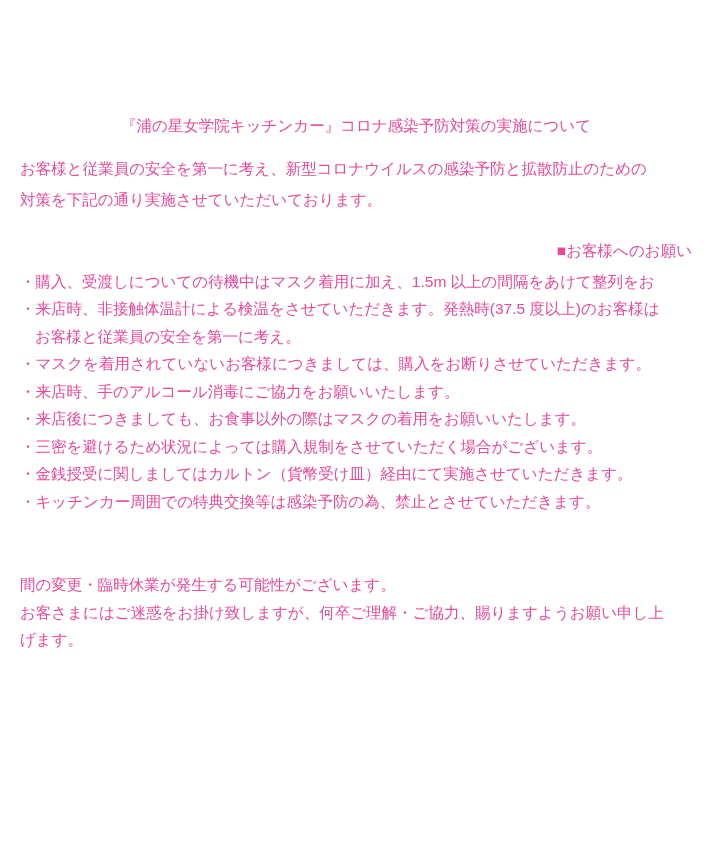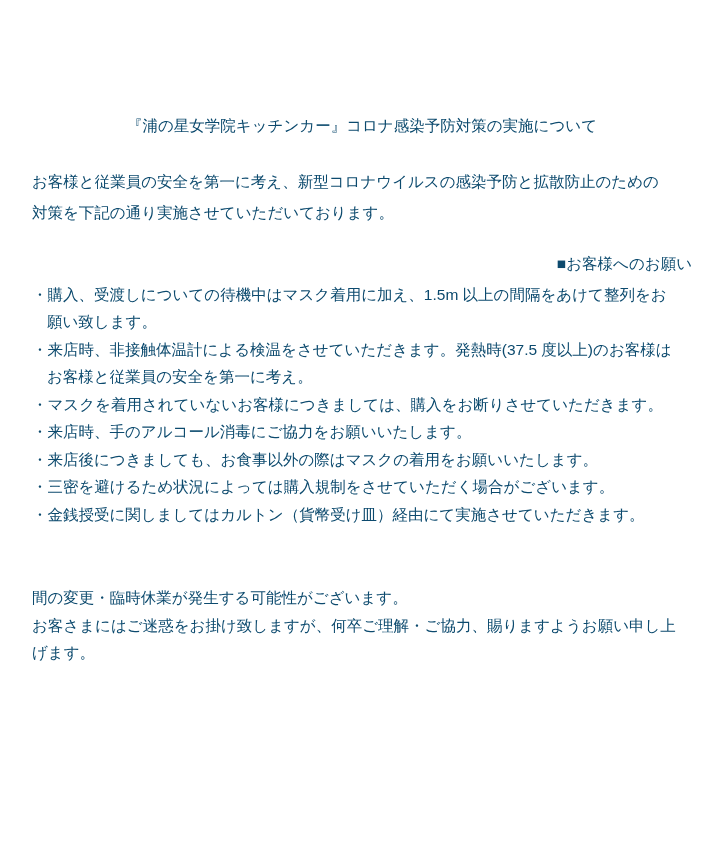--- a/index.html
+++ b/index.html
@@ -6,33 +6,33 @@
     margin: 0;
     padding: 0;
     background: #ffffff;
   }
   .page {
     position: relative;
     width: 720px;
     height: 846px;
     box-sizing: border-box;
     background: #ffffff;
-    color: #0c4a6e;
+    color: #ec4899;
     font-family: "Liberation Sans", "DejaVu Sans", sans-serif;
     font-size: 15.5px;
-    padding: 112px 28px 0 32px;
+    padding: 112px 28px 0 20px;
     overflow: hidden;
   }
   .title {
     text-align: center;
     line-height: 27px;
     white-space: nowrap;
   }
   .intro {
-    margin-top: 27px;
+    margin-top: 14px;
     line-height: 31px;
   }
   .heading {
     margin-top: 22px;
     line-height: 27.5px;
     text-align: right;
   }
   .bullets {
     margin-top: 3px;
     line-height: 27.5px;
@@ -58,41 +58,43 @@
   <div class="intro">
     <div class="line">お客様と従業員の安全を第一に考え、新型コロナウイルスの感染予防と拡散防止のための</div>
     <div class="line">対策を下記の通り実施させていただいております。</div>
   </div>
 
   <div class="heading">■お客様へのお願い</div>
 
   <div class="bullets">
     <div>
       <div class="line">・購入、受渡しについての待機中はマスク着用に加え、1.5m 以上の間隔をあけて整列をお</div>
-      <div class="line cont">願い致します。</div>
     </div>
     <div>
       <div class="line">・来店時、非接触体温計による検温をさせていただきます。発熱時(37.5 度以上)のお客様は</div>
       <div class="line cont">お客様と従業員の安全を第一に考え。</div>
     </div>
     <div>
       <div class="line">・マスクを着用されていないお客様につきましては、購入をお断りさせていただきます。</div>
     </div>
     <div>
       <div class="line">・来店時、手のアルコール消毒にご協力をお願いいたします。</div>
     </div>
     <div>
       <div class="line">・来店後につきましても、お食事以外の際はマスクの着用をお願いいたします。</div>
     </div>
     <div>
       <div class="line">・三密を避けるため状況によっては購入規制をさせていただく場合がございます。</div>
     </div>
     <div>
       <div class="line">・金銭授受に関しましてはカルトン（貨幣受け皿）経由にて実施させていただきます。</div>
     </div>
+    <div>
+      <div class="line">・キッチンカー周囲での特典交換等は感染予防の為、禁止とさせていただきます。</div>
+    </div>
   </div>
 
   <div class="notes">
     <div class="line">間の変更・臨時休業が発生する可能性がございます。</div>
     <div class="line">お客さまにはご迷惑をお掛け致しますが、何卒ご理解・ご協力、賜りますようお願い申し上</div>
     <div class="line">げます。</div>
   </div>
 
 </div>
 

